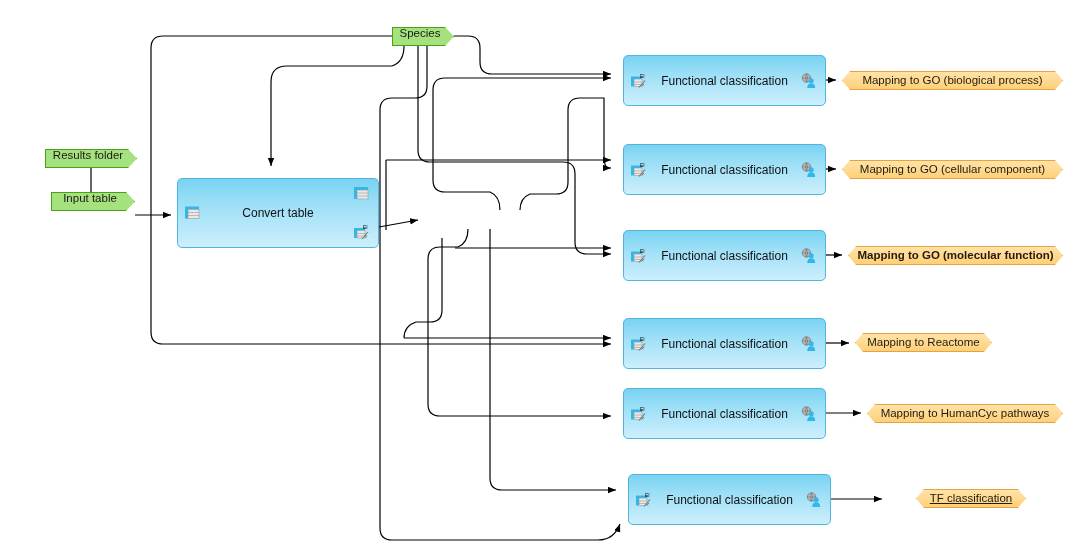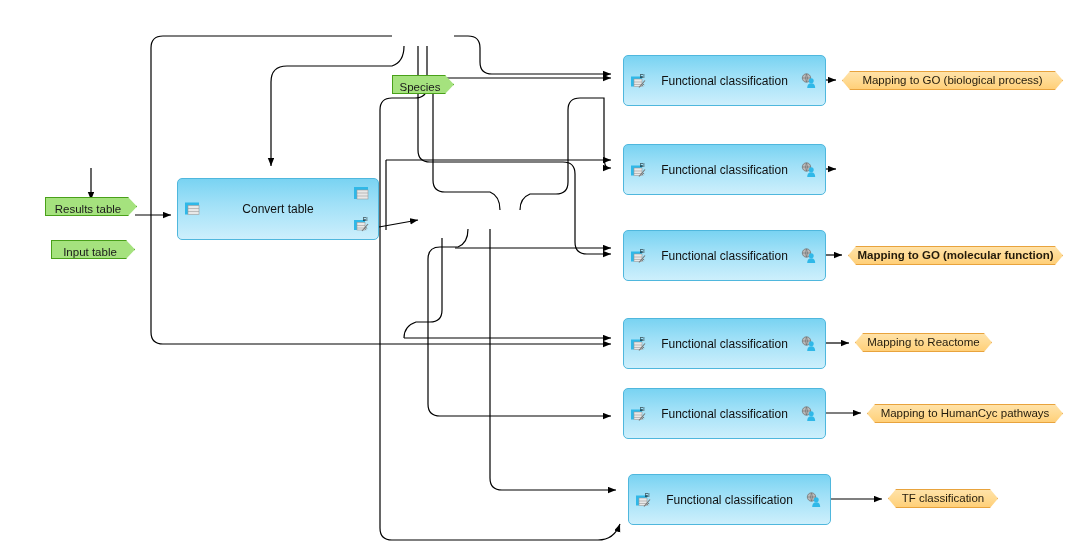--- a/index.html
+++ b/index.html
@@ -31,27 +31,26 @@
   }
 
   
   .pent {
     background: #a5e27e;
     border: 1px solid #49a019;
     color: #1a1a1a;
     font-size: 11.5px;
     line-height: 1;
     display: flex;
-    align-items: flex-end;
+    align-items: flex-start;
     justify-content: center;
     padding: 0 12px 0 6px;
     height: 19px;
     clip-path: polygon(0 0, calc(100% - 9px) 0, 100% 50%, calc(100% - 9px) 100%, 0 100%);
     white-space: nowrap;
-    margin-top: 48px;
   }
 
   
   .hex {
     background: linear-gradient(180deg,#ffe2a8 0%, #ffd98f 55%, #ffcf78 100%);
     border: 1px solid #e8a33d;
     color: #231b0c;
     font-size: 11.5px;
     line-height: 1;
     display: flex;
@@ -150,33 +149,33 @@
       <path d="M826,343 L849,343" marker-end="url(#arr)"></path>
       <path d="M826,413 L861,413" marker-end="url(#arr)"></path>
       <path d="M831,499 L882,499" marker-end="url(#arr)"></path>
 
       <path d="M151,344 L163,344" stroke="none"></path>
 
     </g>
   </svg>
 
   <div class="node pent" style="left:45px; top:149px; width:92px;">
-    <span>Results table</span>
+    <span>Results folder</span>
   </div>
 
   <div class="node pent" style="left:51px; top:192px; width:84px;">
     <span>Input table</span>
   </div>
 
   <div class="node pent" style="left:392px; top:27px; width:62px;">
     <span>Species</span>
   </div>
 
 
-  <div class="node proc" style="left:177px; top:178px; width:202px; height:62px;">
+  <div class="node proc" style="left:177px; top:178px; width:202px; height:70px;">
     <span class="port port-cl">
       <svg width="17" height="17" viewBox="0 0 17 17">
         <rect x="1" y="2" width="3" height="12" fill="#2fb8e8"></rect>
         <rect x="4" y="2" width="11" height="3" fill="#2fb8e8"></rect>
         <rect x="4" y="5" width="11" height="9" fill="#e8e8e8" stroke="#9a9a9a" stroke-width="0.6"></rect>
         <line x1="4" y1="8" x2="15" y2="8" stroke="#9a9a9a" stroke-width="0.6"></line>
         <line x1="4" y1="11" x2="15" y2="11" stroke="#9a9a9a" stroke-width="0.6"></line>
       </svg>
     </span>
     <span class="title">Convert table</span>
@@ -344,30 +343,33 @@
         <circle cx="11.2" cy="8.2" r="2.5" fill="#2fb8e8"></circle>
         <path d="M7.2,15.5 Q7.2,10.8 11.2,10.8 Q15.2,10.8 15.2,15.5 z" fill="#2fb8e8"></path>
       </svg>
     </span>
   </div>
 
   <div class="node hex" style="left:842px; top:71px; width:221px;text-align:right;">
     <span>Mapping to GO (biological process)</span>
   </div>
 
+  <div class="node hex" style="left:842px; top:160px; width:221px;">
+    <span>Mapping to GO (cellular component)</span>
+  </div>
 
   <div class="node hex" style="left:848px; top:246px; width:215px;font-weight:bold;">
     <span>Mapping to GO (molecular function)</span>
   </div>
 
   <div class="node hex" style="left:855px; top:333px; width:137px;">
     <span>Mapping to Reactome</span>
   </div>
 
   <div class="node hex" style="left:867px; top:404px; width:196px;">
     <span>Mapping to HumanCyc pathways</span>
   </div>
 
-  <div class="node hex" style="left:888px; top:489px; width:110px;">
+  <div class="node hex" style="left:916px; top:489px; width:110px;text-decoration:underline;">
     <span>TF classification</span>
   </div>
 
 </div>
 
 </body></html>

